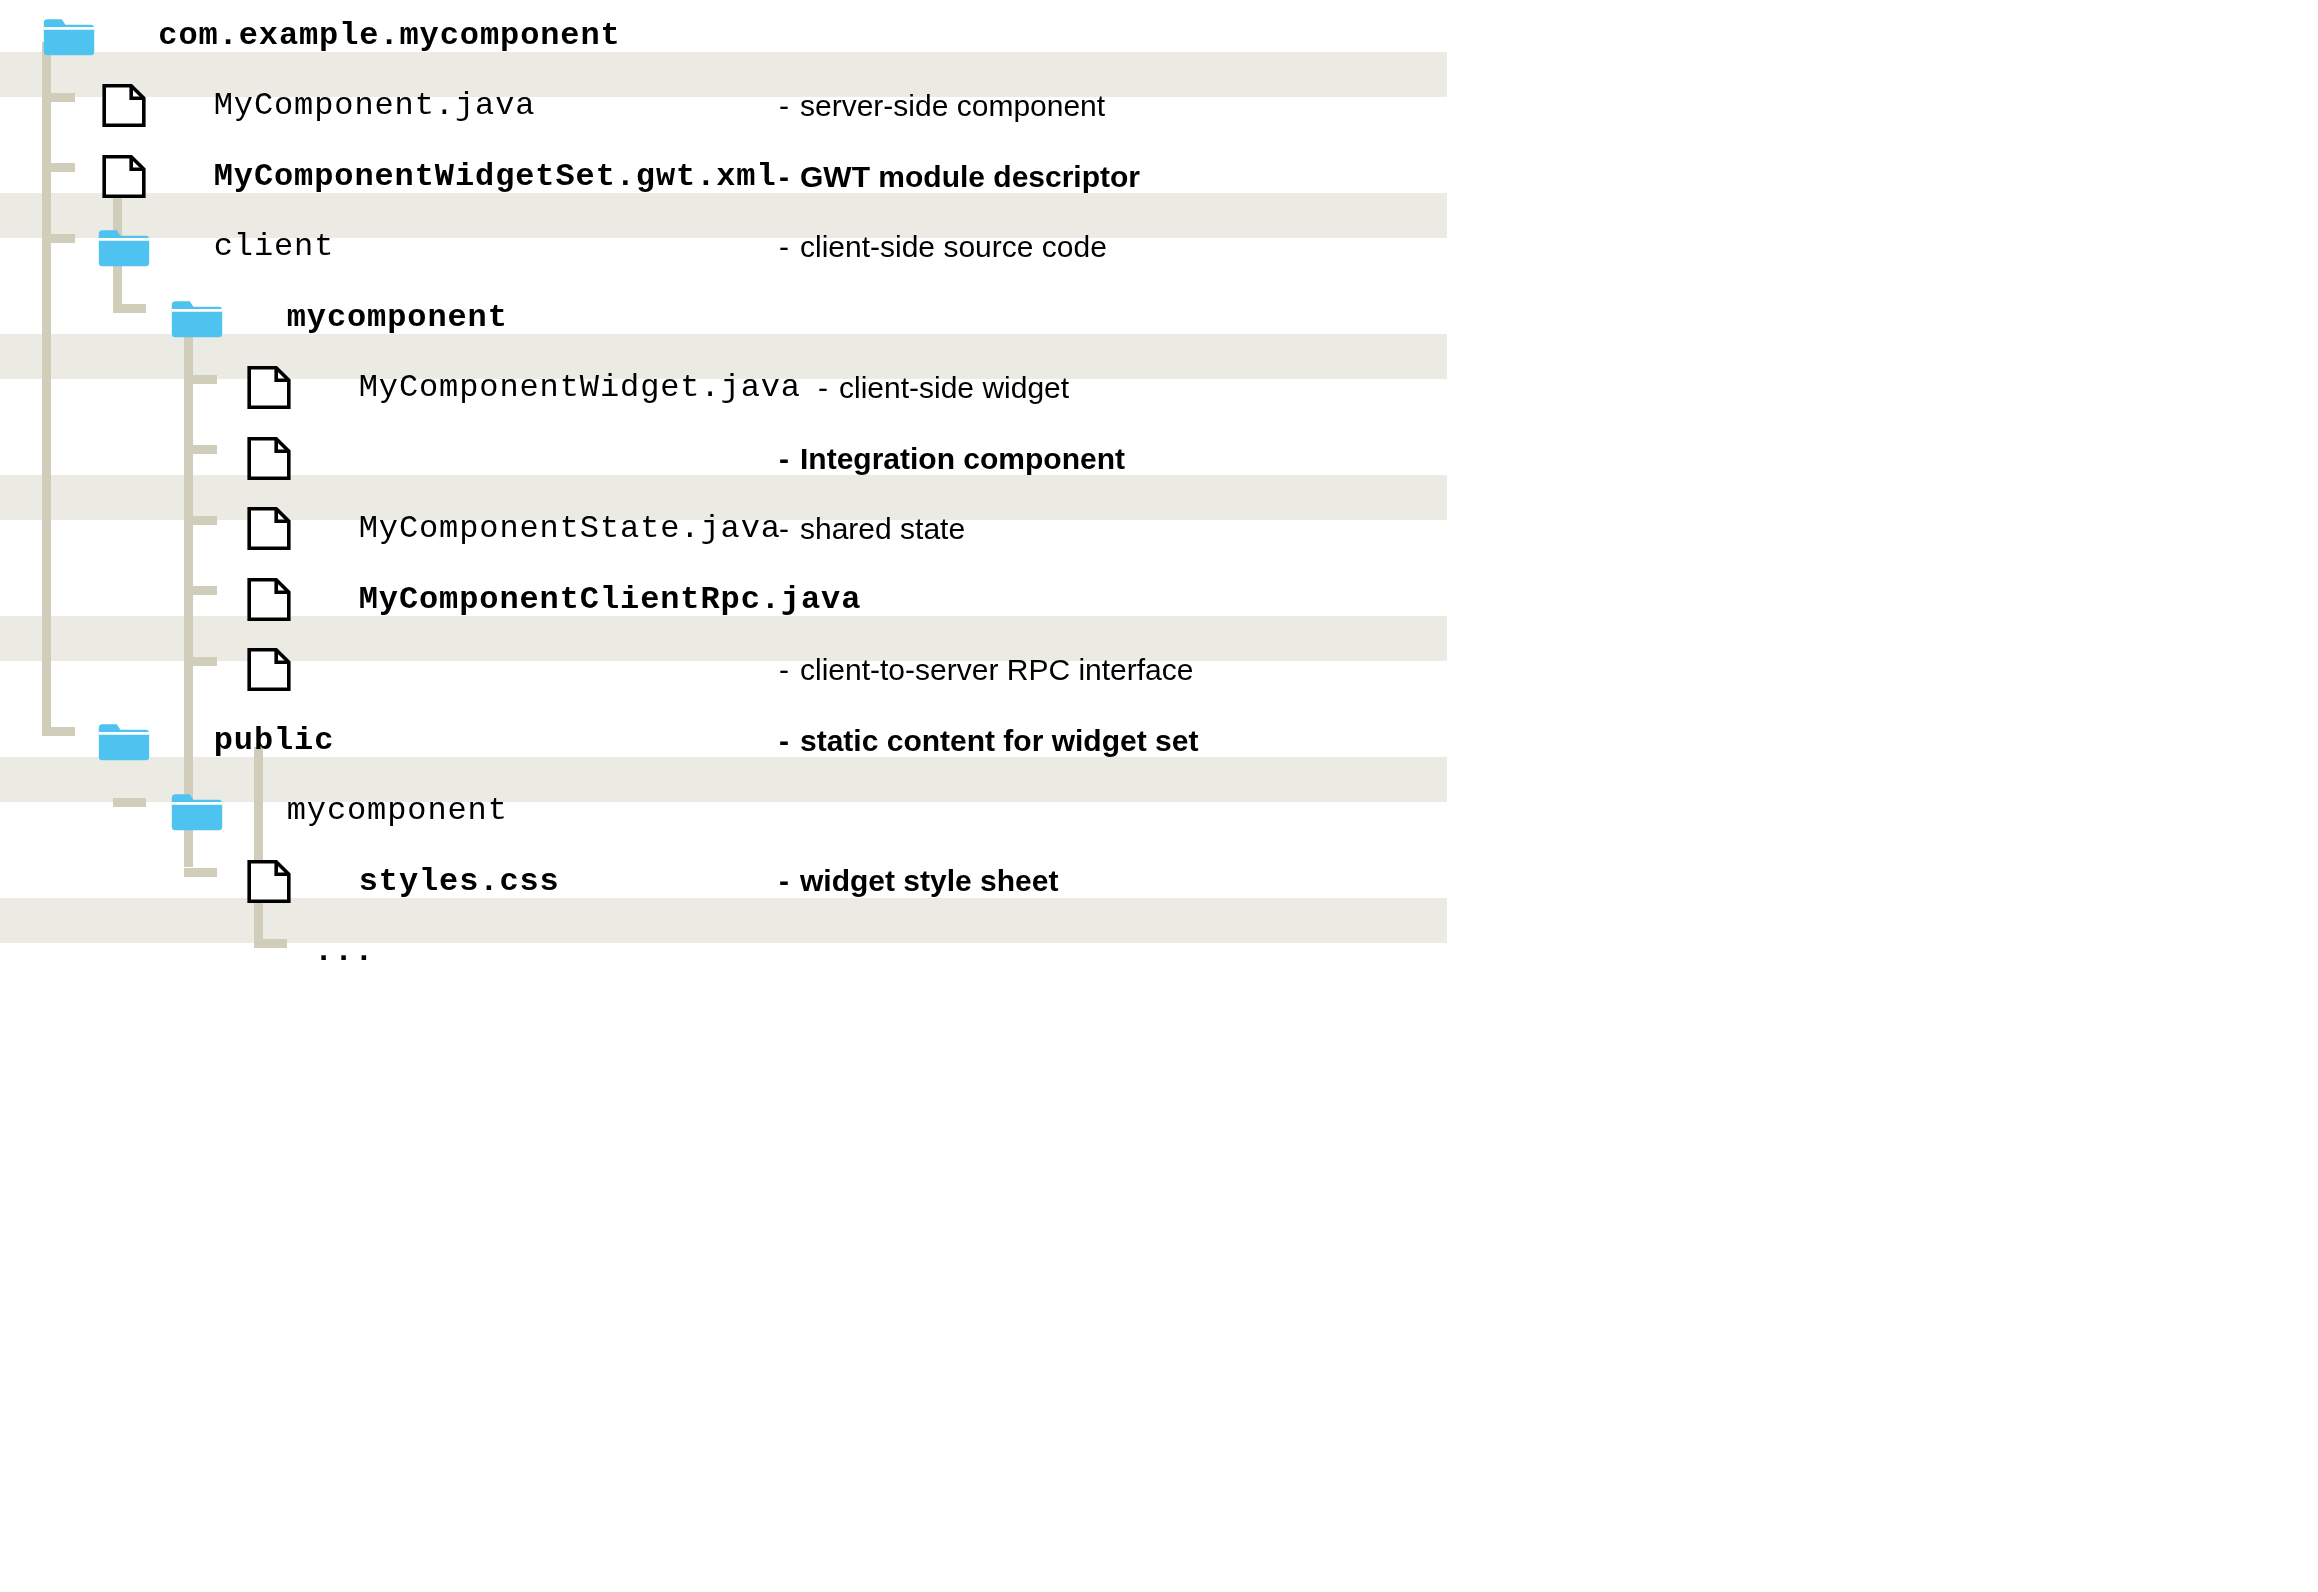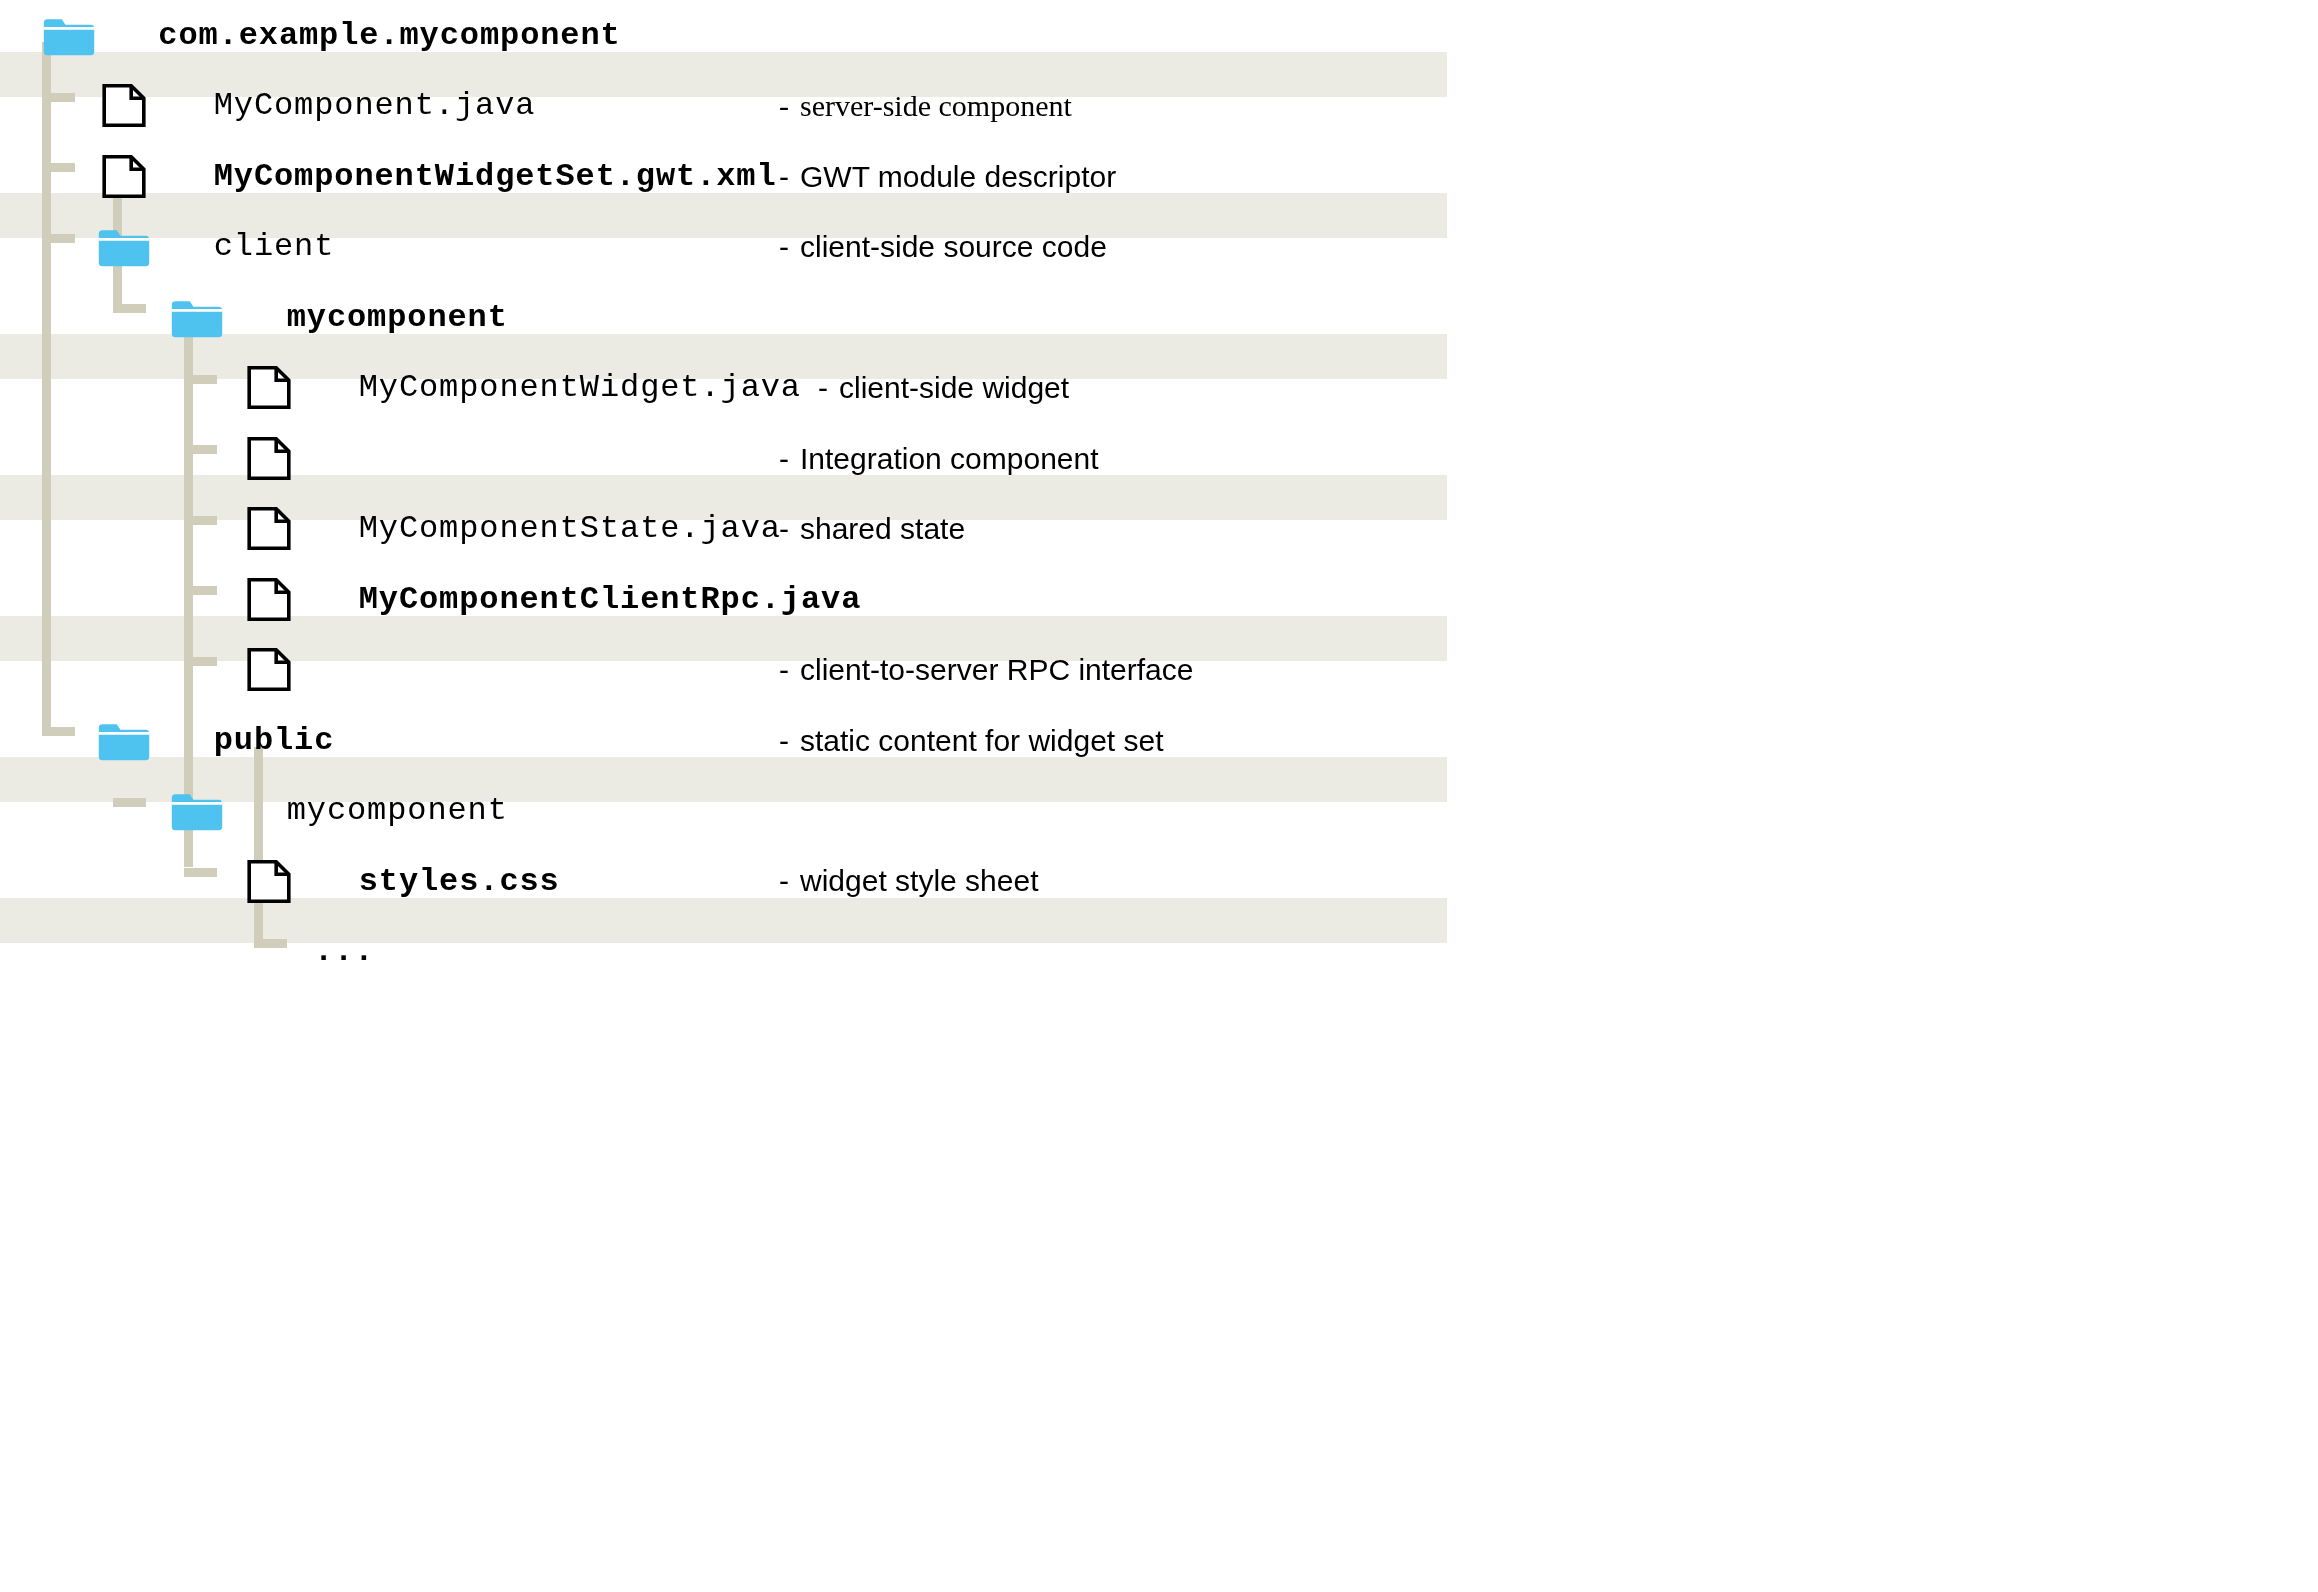--- a/index.html
+++ b/index.html
@@ -10,21 +10,21 @@
   
   .vline{position:absolute;width:9.3px;background:#d1cdbb;}
   .hline{position:absolute;height:9.3px;background:#d1cdbb;}
   
   .row{position:absolute;left:0;width:1447px;height:70px;display:flex;align-items:center;gap:23px;}
   .icon{width:54px;height:45px;flex:0 0 54px;display:block;}
   .label{font-family:"Courier New",Courier,monospace;font-size:32px;letter-spacing:0.9px;color:#000;white-space:nowrap;}
   .bold .label{font-weight:700;}
   .desc{position:absolute;font-family:Helvetica,Arial,sans-serif;font-size:30px;color:#000;white-space:nowrap;}
   .desc .dash{margin-right:11px;}
-  .bold.desc{font-weight:400;}
+  .bold.desc{font-weight:700;}
 </style>
 </head>
 <body>
 
 <div class="stage" id="stage">
     <div class="band" style="top: 52px;"></div>
     <div class="band" style="top: 193px;"></div>
     <div class="band" style="top: 334px;"></div>
     <div class="band" style="top: 475px;"></div>
     <div class="band" style="top: 616px;"></div>
@@ -56,21 +56,21 @@
       <span class="label">com.example.mycomponent</span>
     </div>
     <div class="row" style="top: 70px;">
       <div style="width: 74px; flex: 0 0 74px;"></div>
       <svg viewBox="0 0 60 48" class="icon">
         <use href="#ic-file"></use>
       </svg>
       <div style="width: 16.7px;"></div>
       <span class="label">MyComponent.java</span>
     </div>
-    <div class="desc" style="left: 779px; top: 89px; font-family: Liberation Serif, serif;"><span class="dash">-</span><span>server-side component</span></div>
+    <div class="desc" style="left: 779px; top: 89px;"><span class="dash">-</span><span>server-side component</span></div>
     <div class="row bold" style="top: 141px;">
       <div style="width: 74px; flex: 0 0 74px;"></div>
       <svg viewBox="0 0 60 48" class="icon">
         <use href="#ic-file"></use>
       </svg>
       <div style="width: 16.7px;"></div>
       <span class="label">MyComponentWidgetSet.gwt.xml</span>
     </div>
     <div class="desc bold" style="left: 779px; top: 160px;"><span class="dash">-</span><span>GWT module descriptor</span></div>
     <div class="row" style="top: 211px;">

